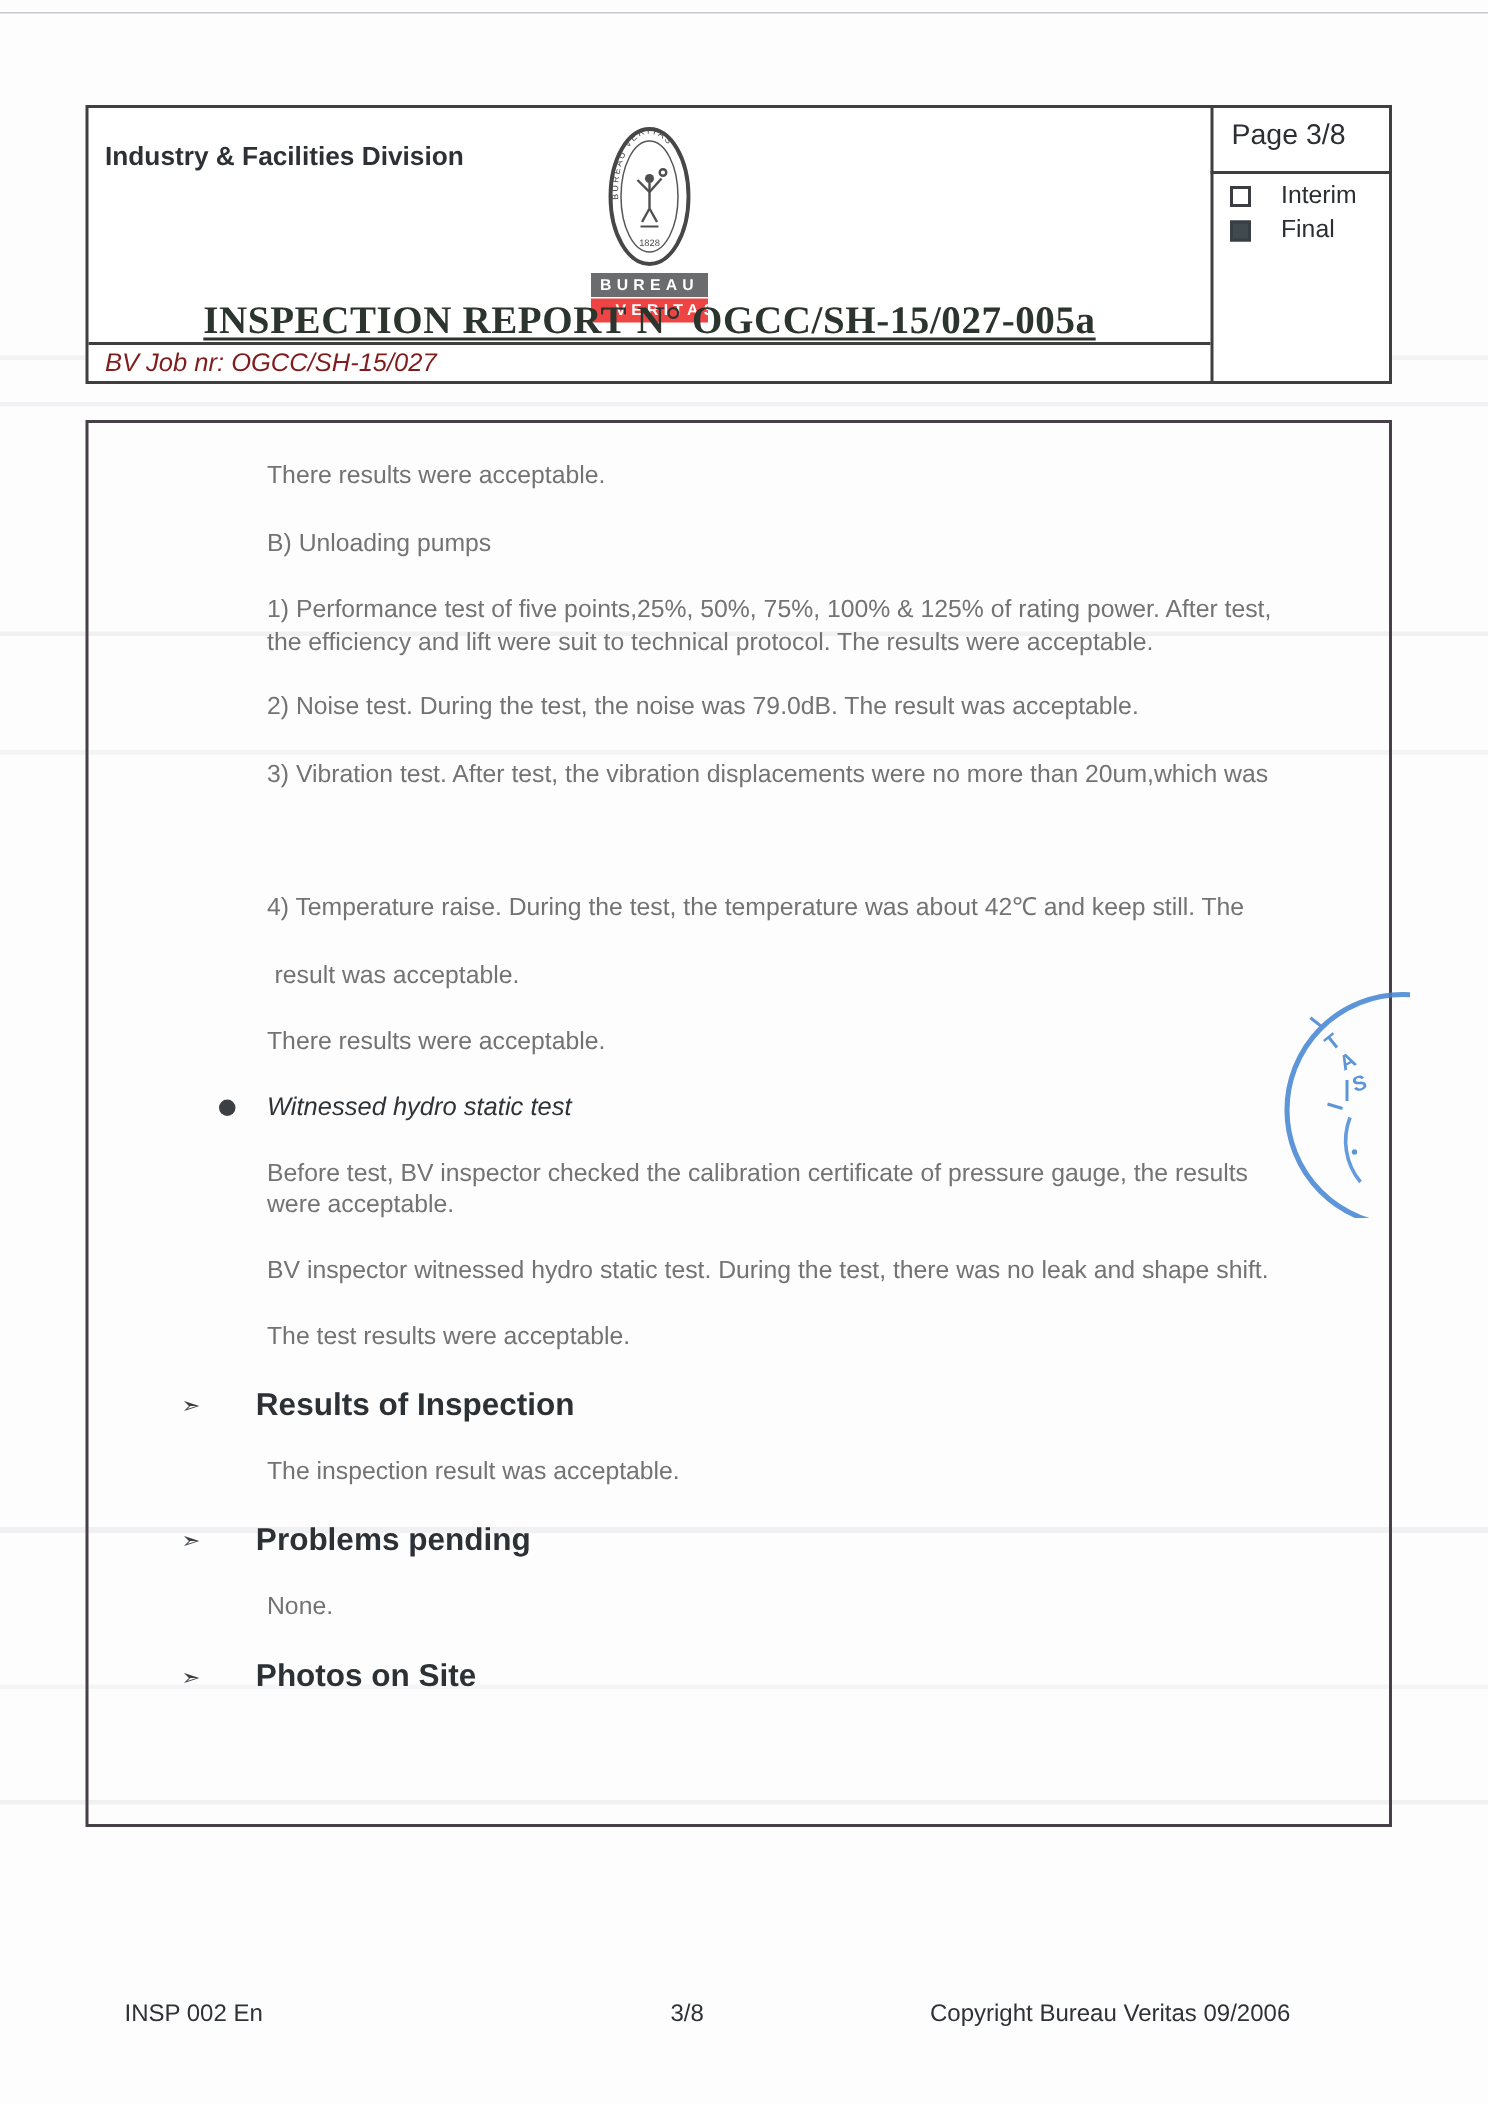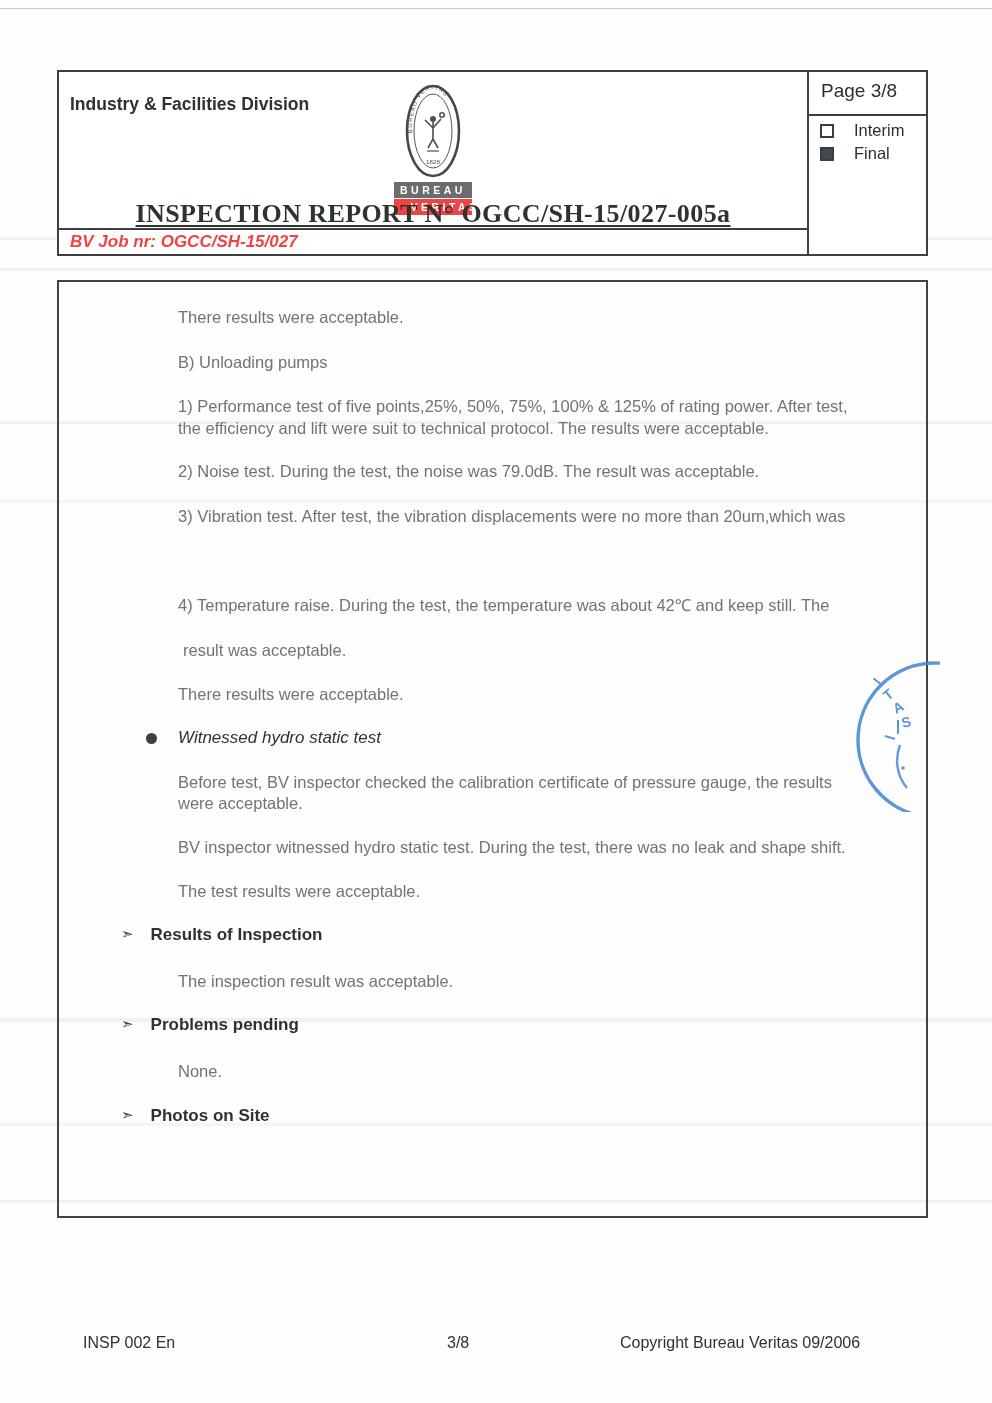--- a/index.html
+++ b/index.html
@@ -28,42 +28,42 @@
   .chk-row.interim { top:49px; }
   .chk-row.final { top:72px; }
   .chk-box { width:14px; height:14px; border:2px solid #3a3e42; background:#fff; display:inline-block; }
   .chk-box.filled { background:#414a4f; border-color:#383f44; }
   .report-title {
     position:absolute; left:0; width:748px; top:127px; text-align:center;
     font-family:"Liberation Serif", serif; font-weight:bold; font-size:26px;
     letter-spacing:0.4px; color:#2b352e; text-decoration:underline;
     text-underline-offset:3px; white-space:nowrap;
   }
-  .job-nr { position:absolute; left:11px; top:160px; font-size:17px; font-weight:bold; font-style:italic; color:#ef4444; }
+  .job-nr { position:absolute; left:11px; top:160px; font-size:17px; font-weight:normal; font-style:italic; color:#7f1d1d; }
 
   
   .seal { position:absolute; left:346px; top:12px; width:56px; height:96px; }
   .logo-box { position:absolute; left:335px; width:78px; height:15.5px;
     display:flex; align-items:center; justify-content:center;
     color:#fff; font-size:10.5px; font-weight:bold; letter-spacing:3.5px; }
   .logo-box.bureau { top:110px; background:#6b6c6e; }
   .logo-box.veritas { top:127px; background:#ef4444;padding-left:24px; }
 
   
   .content-box {
     left:57px; top:280px; width:871px; height:938px;
     border:2px solid #474049; background:transparent; z-index:1;
   }
   .line { position:absolute; left:119px; font-size:16.5px; line-height:20px; white-space:nowrap; color:#737373; z-index:1; }
   .pair { line-height:21.5px; white-space:normal; width:745px; }
   .bullet-dot { position:absolute; left:87px; width:11px; height:11px; border-radius:50%; background:#3b4045; }
   .bullet-head { font-weight:normal; font-style:italic; font-size:17px; color:#2e3338; }
   .sec-head { position:absolute; left:62px; white-space:nowrap; z-index:1; }
   .sec-head .arrow { font-size:15px; color:#3a3f45; margin-right:17px; vertical-align:1px; }
-  .sec-head .txt { font-size:17px; font-weight:bold; color:#2c3136; }
+  .sec-head .txt { font-size:21px; font-weight:bold; color:#2c3136;margin-left:20px; }
 
   
   .stamp { position:absolute; left:852px; top:650px; z-index:3; opacity:0.85; }
 
   
   .footer-item { position:absolute; top:1334px; font-size:16px; color:#2e3237; white-space:nowrap; z-index:1; }
 </style>
 </head>
 <body>
 

